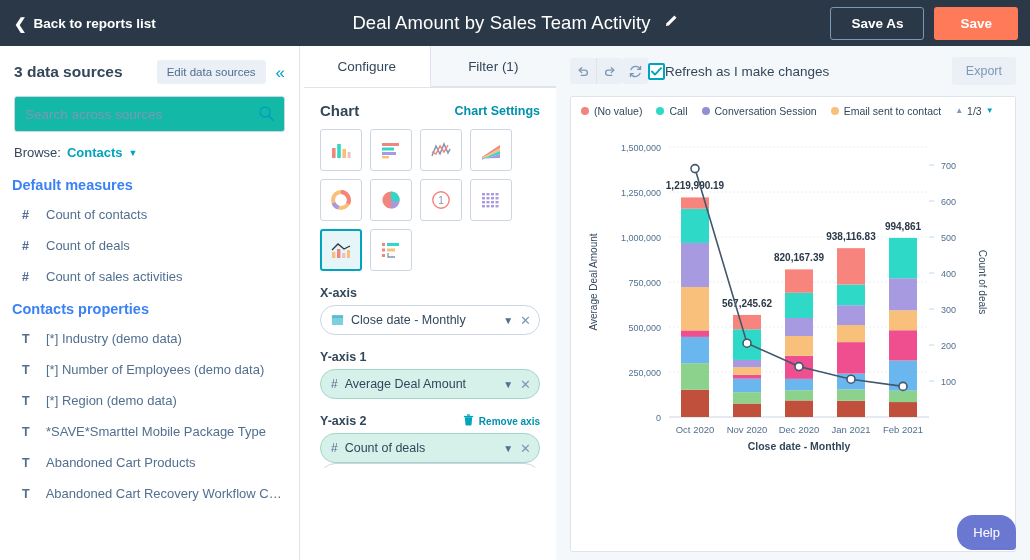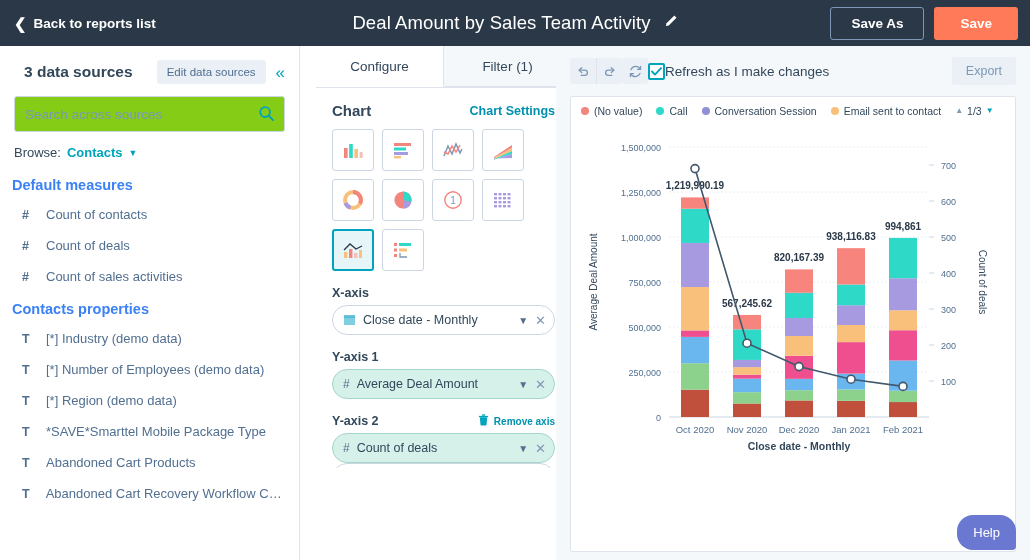--- a/index.html
+++ b/index.html
@@ -42,33 +42,33 @@
     border-radius: 3px; font-size: 13.5px; font-weight: 600;
     padding: 9px 26px; cursor: pointer; font-family: inherit;
   }
 
   
   .sidebar {
     position: absolute; top: 46px; left: 0; width: 300px; height: 514px;
     background: #fff; border-right: 1px solid #dfe3eb; overflow: hidden;
   }
   .sb-head {
-    display: flex; align-items: center; padding: 14px 12px 10px 14px; gap: 8px; margin-left: 10px;
+    display: flex; align-items: center; padding: 14px 12px 10px 14px; gap: 8px;
   }
   .sb-title { font-size: 15.5px; font-weight: 700; color: #33475b; flex: 1; }
   .btn-edit-src {
     background: #eaf0f6; color: #506e91; border: none; border-radius: 3px;
     font-size: 11.5px; padding: 6px 10px; cursor: pointer; font-family: inherit;
   }
   .collapse-icon { color: #00a4bd; font-size: 17px; cursor: pointer; line-height: 1; padding: 0 2px; }
   .search-wrap { margin: 2px 14px 0 14px; position: relative; }
   .search-input {
     width: 100%; height: 36px; border: 1px solid #cbd6e2; border-radius: 3px;
     padding: 0 36px 0 10px; font-size: 13.5px; color: #33475b;
-    font-family: inherit; background: #84cc16;
+    font-family: inherit; background: #14b8a6;
   }
   .search-input::placeholder { color: #7c98b6; }
   .search-icon {
     position: absolute; right: 10px; top: 9px; color: #00a4bd;
   }
   .browse-row {
     display: flex; align-items: center; gap: 6px;
     padding: 13px 14px 8px 14px; font-size: 13px; color: #33475b;
   }
   .browse-val { color: #00a4bd; font-weight: 700; cursor: pointer; }
@@ -82,22 +82,22 @@
     padding: 8px 14px 8px 22px; cursor: pointer;
   }
   .sb-icon { color: #516f90; font-size: 12.5px; width: 10px; font-weight: 600; }
   .sb-label {
     font-size: 13px; color: #516f90;
     white-space: nowrap; overflow: hidden; text-overflow: ellipsis;
   }
 
   
   .config {
-    position: absolute; top: 46px; left: 316px; width: 256px; height: 422px;
-    background: #fff; border-right: 1px solid #15803d; overflow: hidden;
+    position: absolute; top: 46px; left: 304px; width: 256px; height: 422px;
+    background: #fff; border-right: 4px solid #15803d; overflow: hidden;
   }
   .tabs { display: flex; height: 42px; border-bottom: 1px solid #dfe3eb; }
   .tab {
     flex: 1; display: flex; align-items: center; justify-content: center;
     font-size: 13.5px; color: #33475b; cursor: pointer; background: #f5f8fa;
     border-right: 1px solid #dfe3eb; border-bottom: 1px solid #dfe3eb;
   }
   .tab.active {
     background: #fff; border-bottom: 1px solid #fff; color: #33475b; font-weight: 400;
   }

